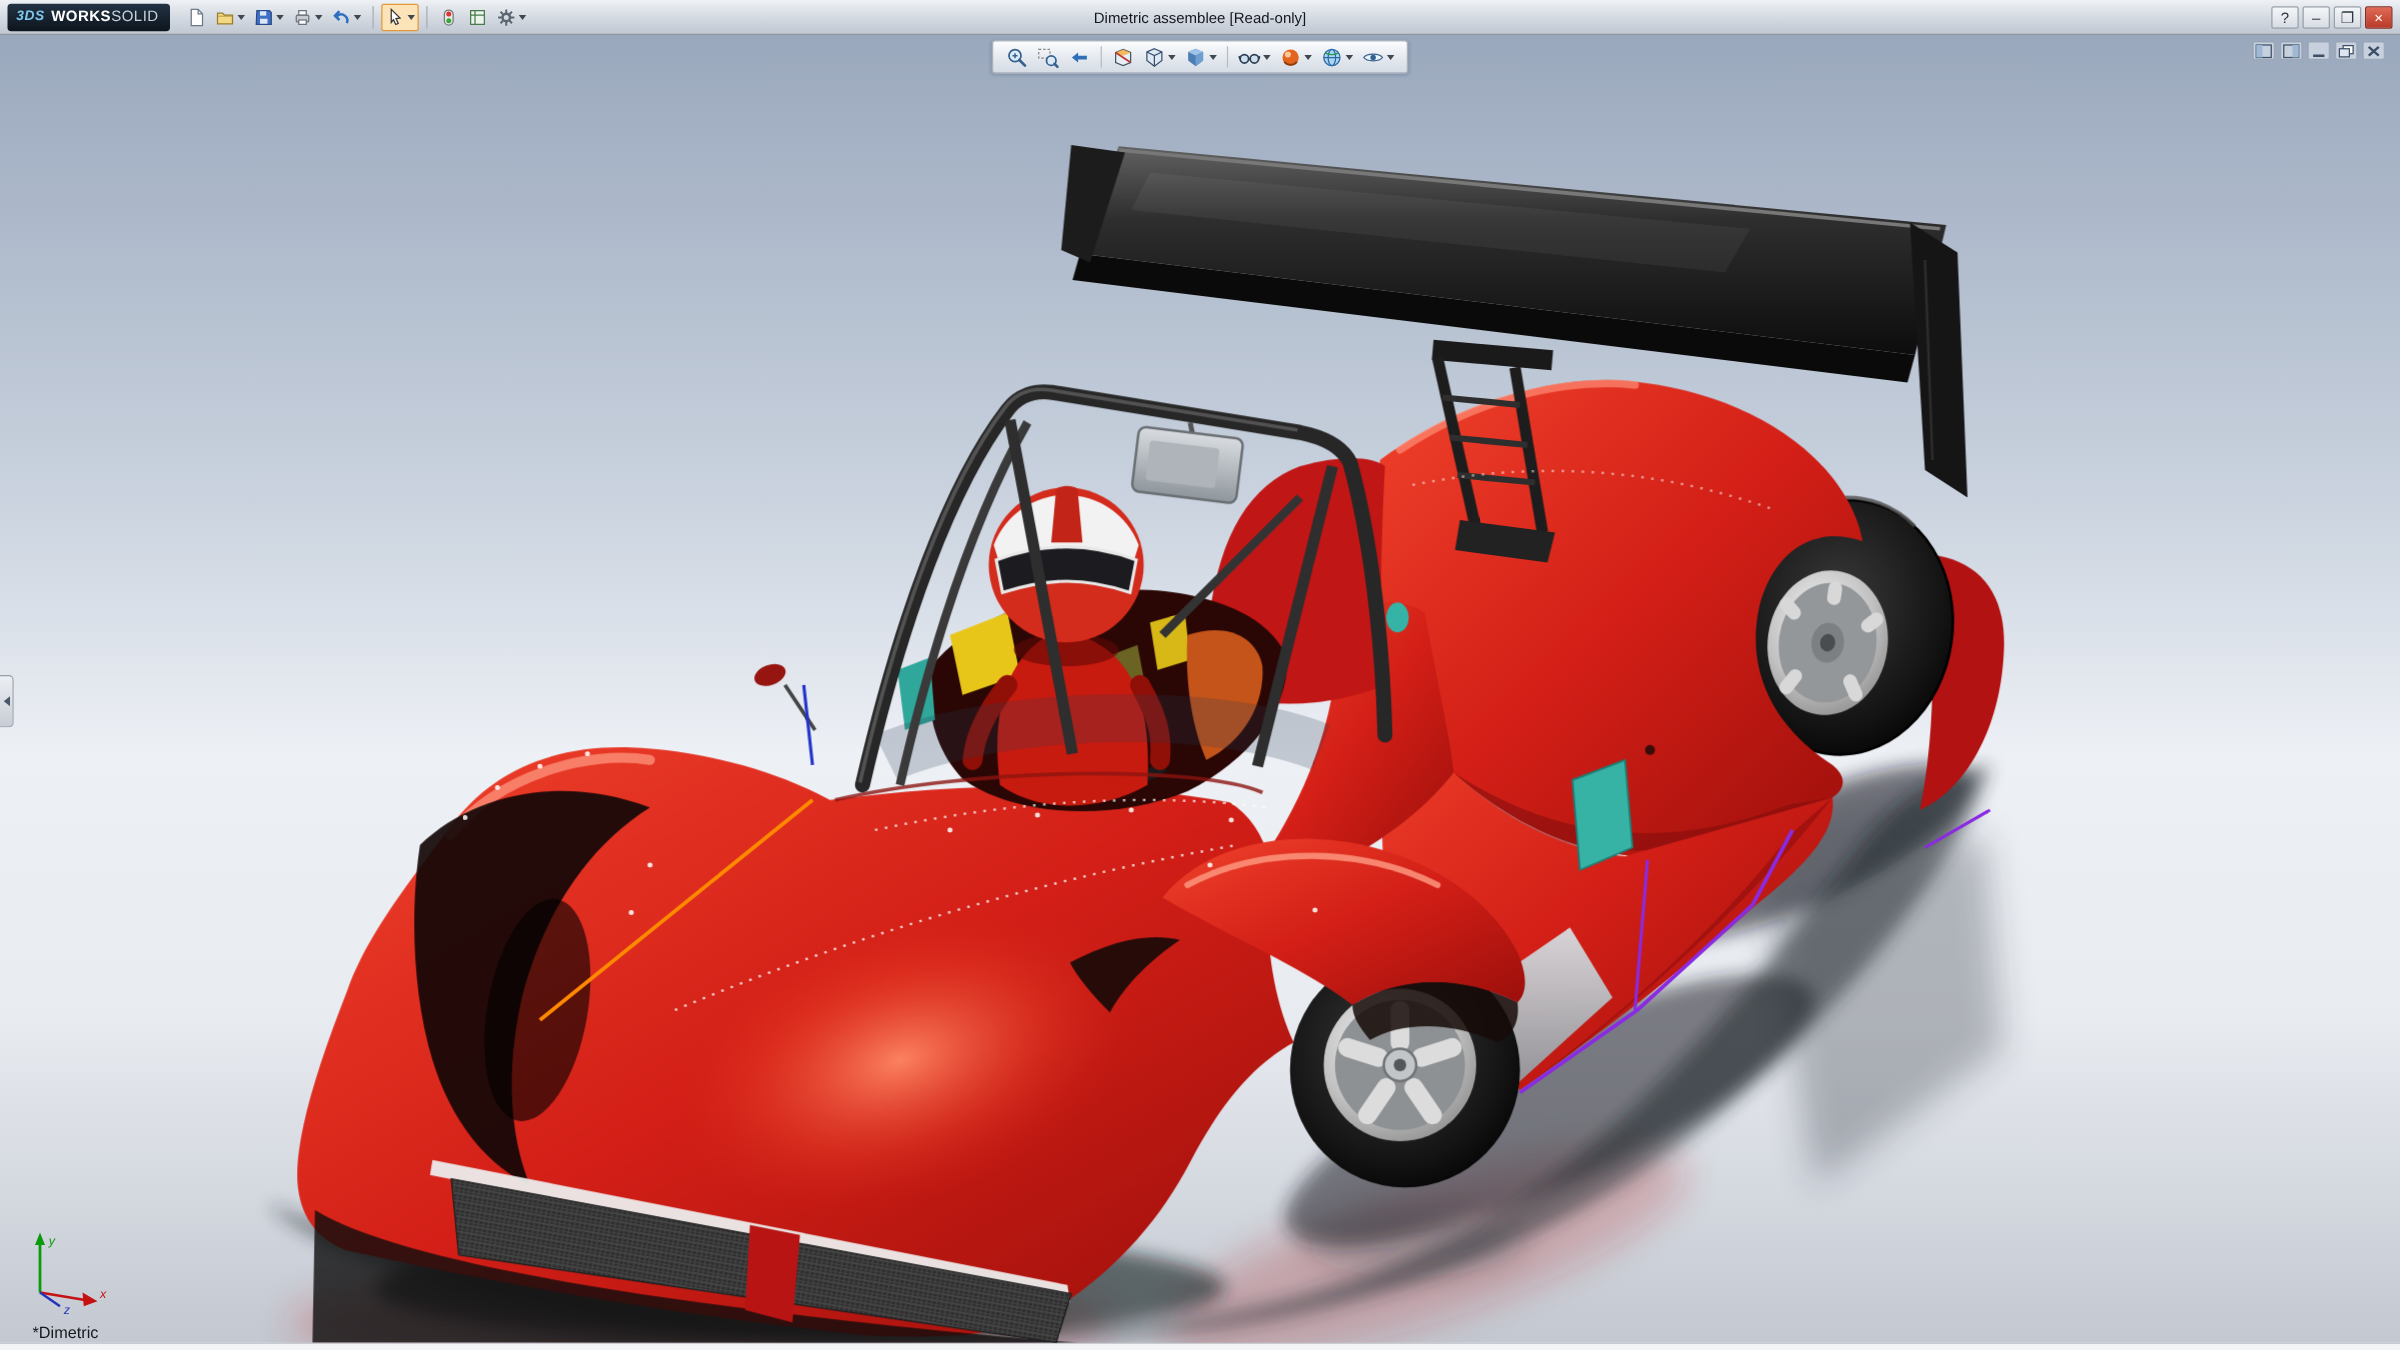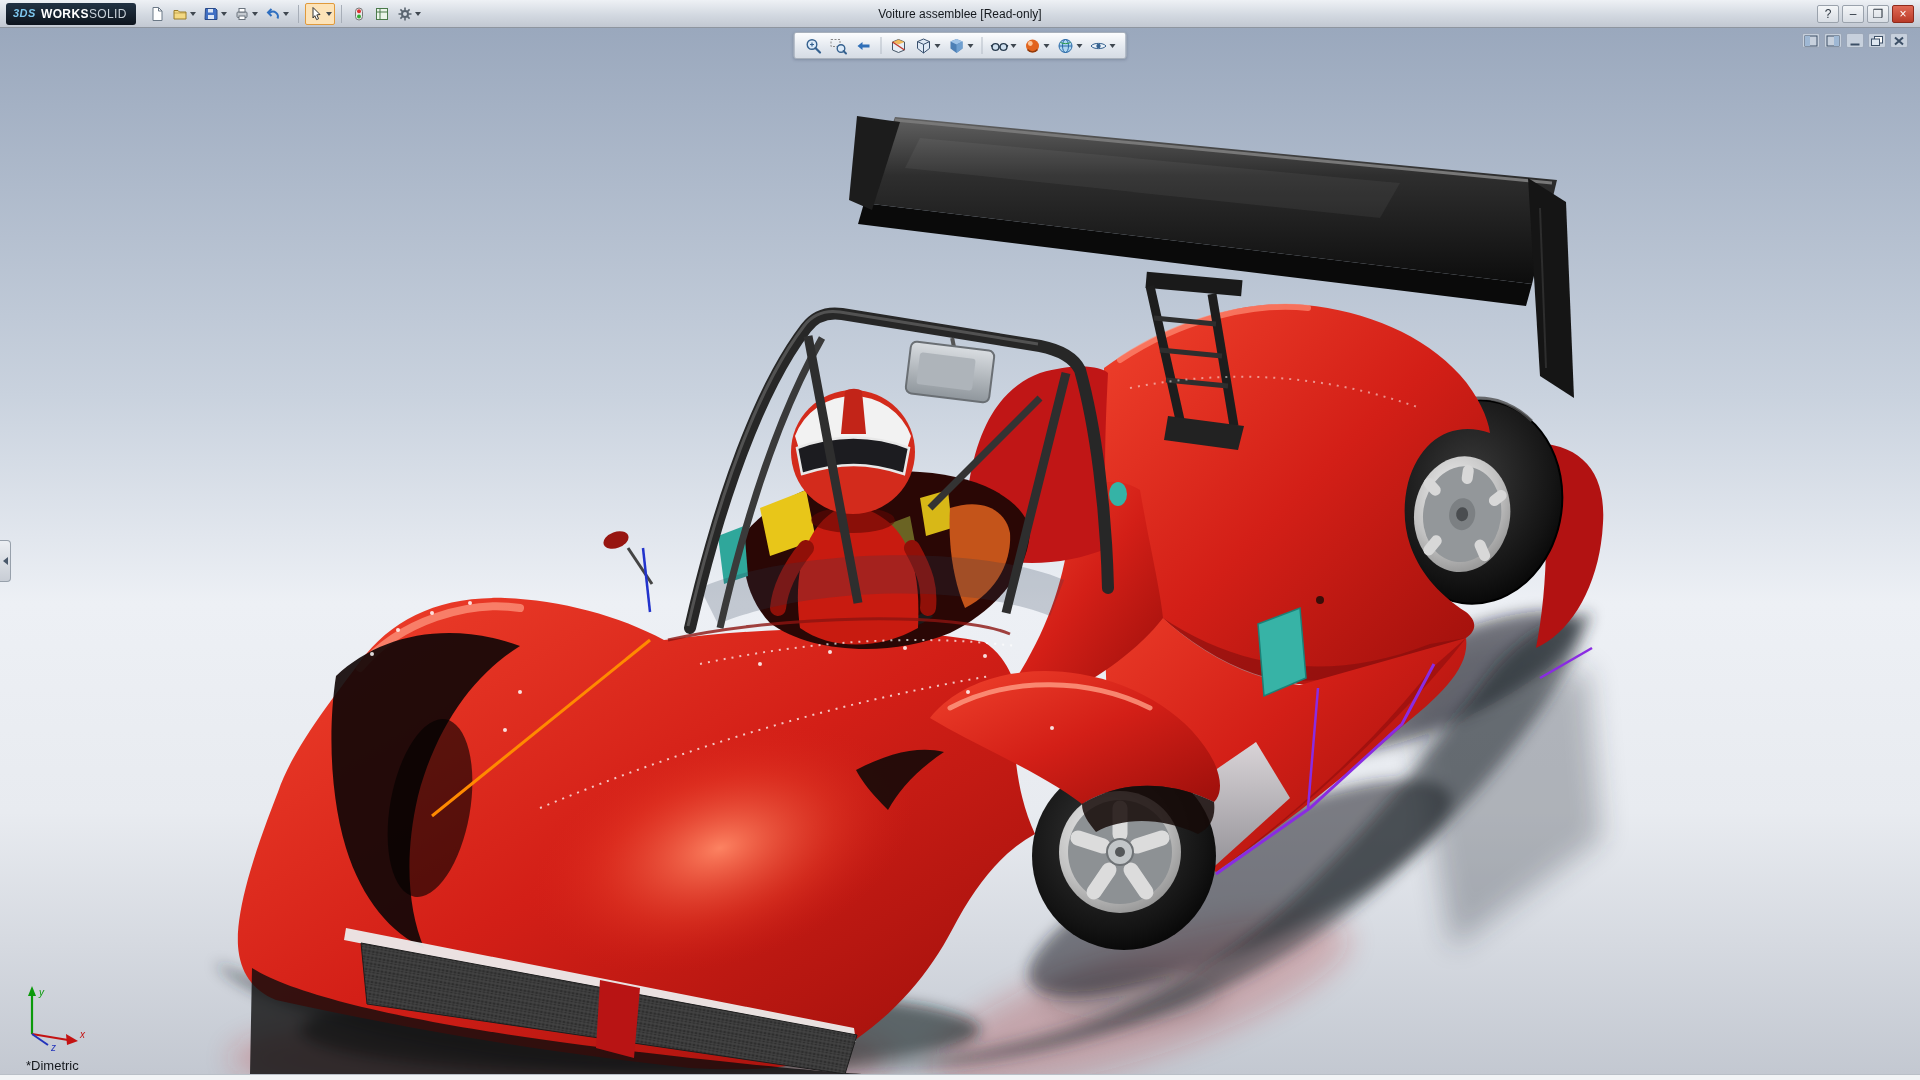--- a/index.html
+++ b/index.html
@@ -130,21 +130,21 @@
       </button>
       <button class="tbtn" title="Options">
         <svg width="16" height="16" viewBox="0 0 16 16">
             <circle cx="8" cy="8" r="3" fill="none" stroke="#5a6570" stroke-width="2"></circle>
             <path d="M8 1.5v3M8 11.5v3M1.5 8h3M11.5 8h3M3.4 3.4l2 2M10.6 10.6l2 2M12.6 3.4l-2 2M5.4 10.6l-2 2" stroke="#5a6570" stroke-width="1.6"></path>
           </svg>
         <span class="dd"></span>
       </button>
     </div>
 
-    <div class="win-title">Voiture assemblee [Read-only]</div>
+    <div class="win-title">Dimetric assemblee [Read-only]</div>
 
     <div class="win-controls">
       <div class="wbtn">?</div>
       <div class="wbtn">–</div>
       <div class="wbtn">❐</div>
       <div class="wbtn close">×</div>
     </div>
   </div>
 
   <div class="viewport">

